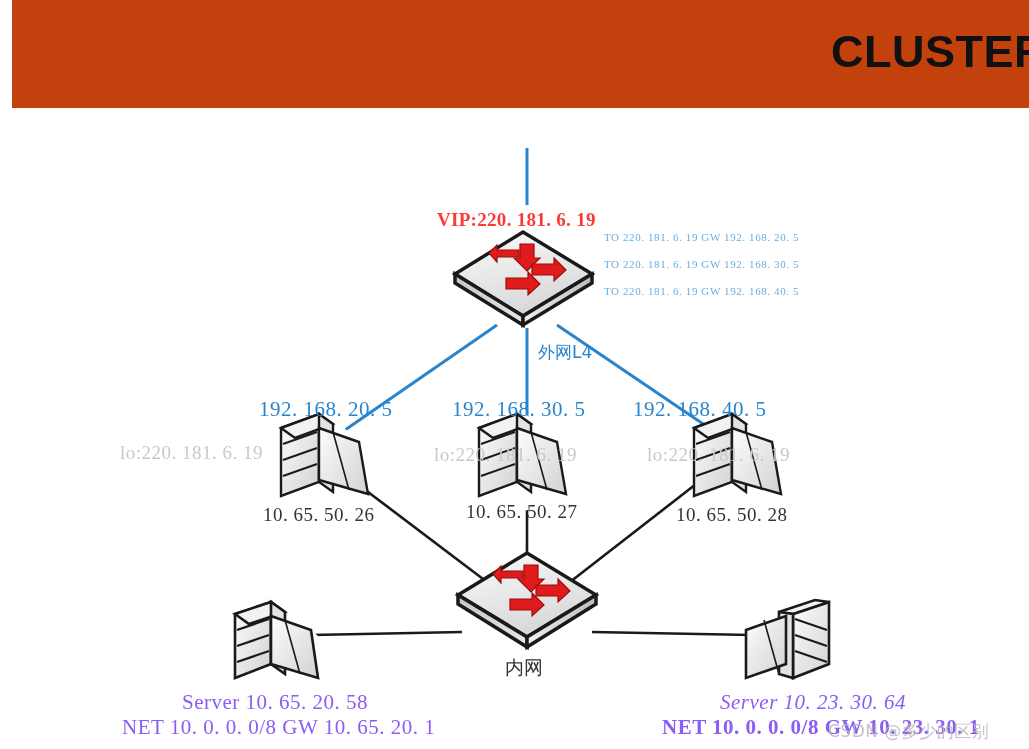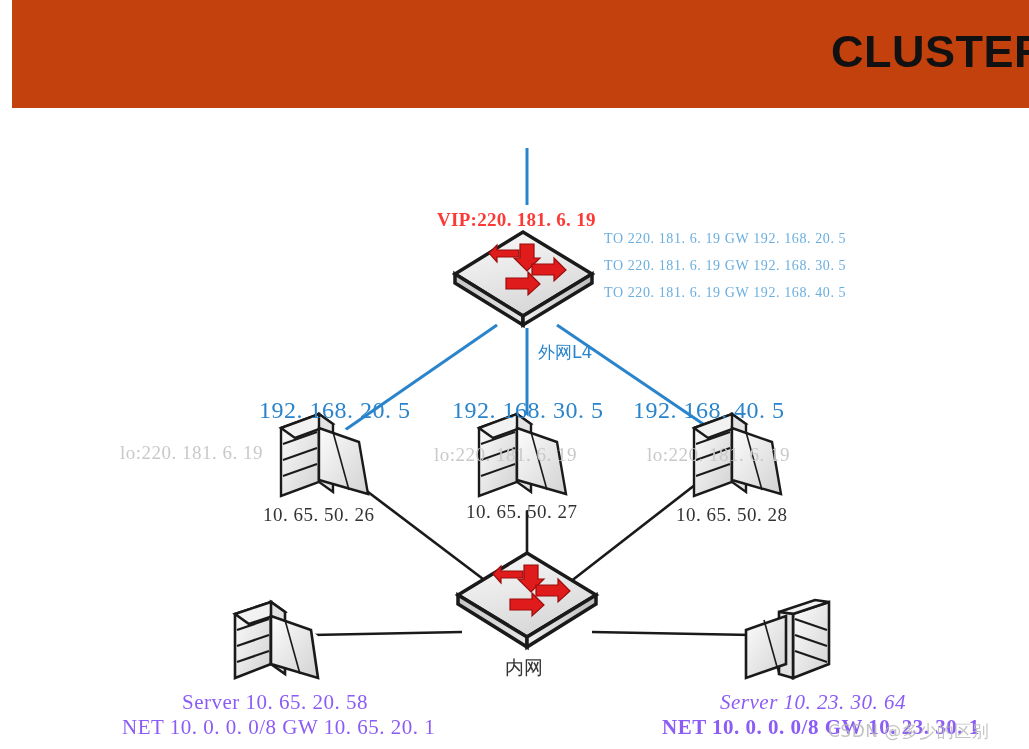--- a/index.html
+++ b/index.html
@@ -43,42 +43,42 @@
     position: absolute; left: 0; top: 0;
     width: 1029px; height: 637px;
   }
   .label {
     position: absolute;
     white-space: nowrap;
     font-family: "Liberation Serif", serif;
   }
   .lbl-ip-blue {
     color: #2a84cc;
-    font-size: 24px;
+    font-size: 21px;
     letter-spacing: 0.5px;
   }
   .lbl-ip-black {
     color: #333333;
     font-size: 19px;
     letter-spacing: 0.5px;
   }
   .lbl-lo {
     color: #c9c9c9;
     font-size: 19px;
     letter-spacing: 0.5px;
   }
   .lbl-vip {
     color: #fb3a36;
     font-size: 19px;
     font-weight: bold;
     letter-spacing: 0.3px;
   }
   .lbl-route {
     color: #6aaee0;
-    font-size: 14px;
+    font-size: 11px;
     letter-spacing: 0.6px;
   }
   .lbl-cn {
     color: #2a84cc;
     font-size: 17px;
     font-family: "DejaVu Sans", sans-serif;
     margin-left: 48px;
   }
   .lbl-cn-dark {
     color: #333333;

